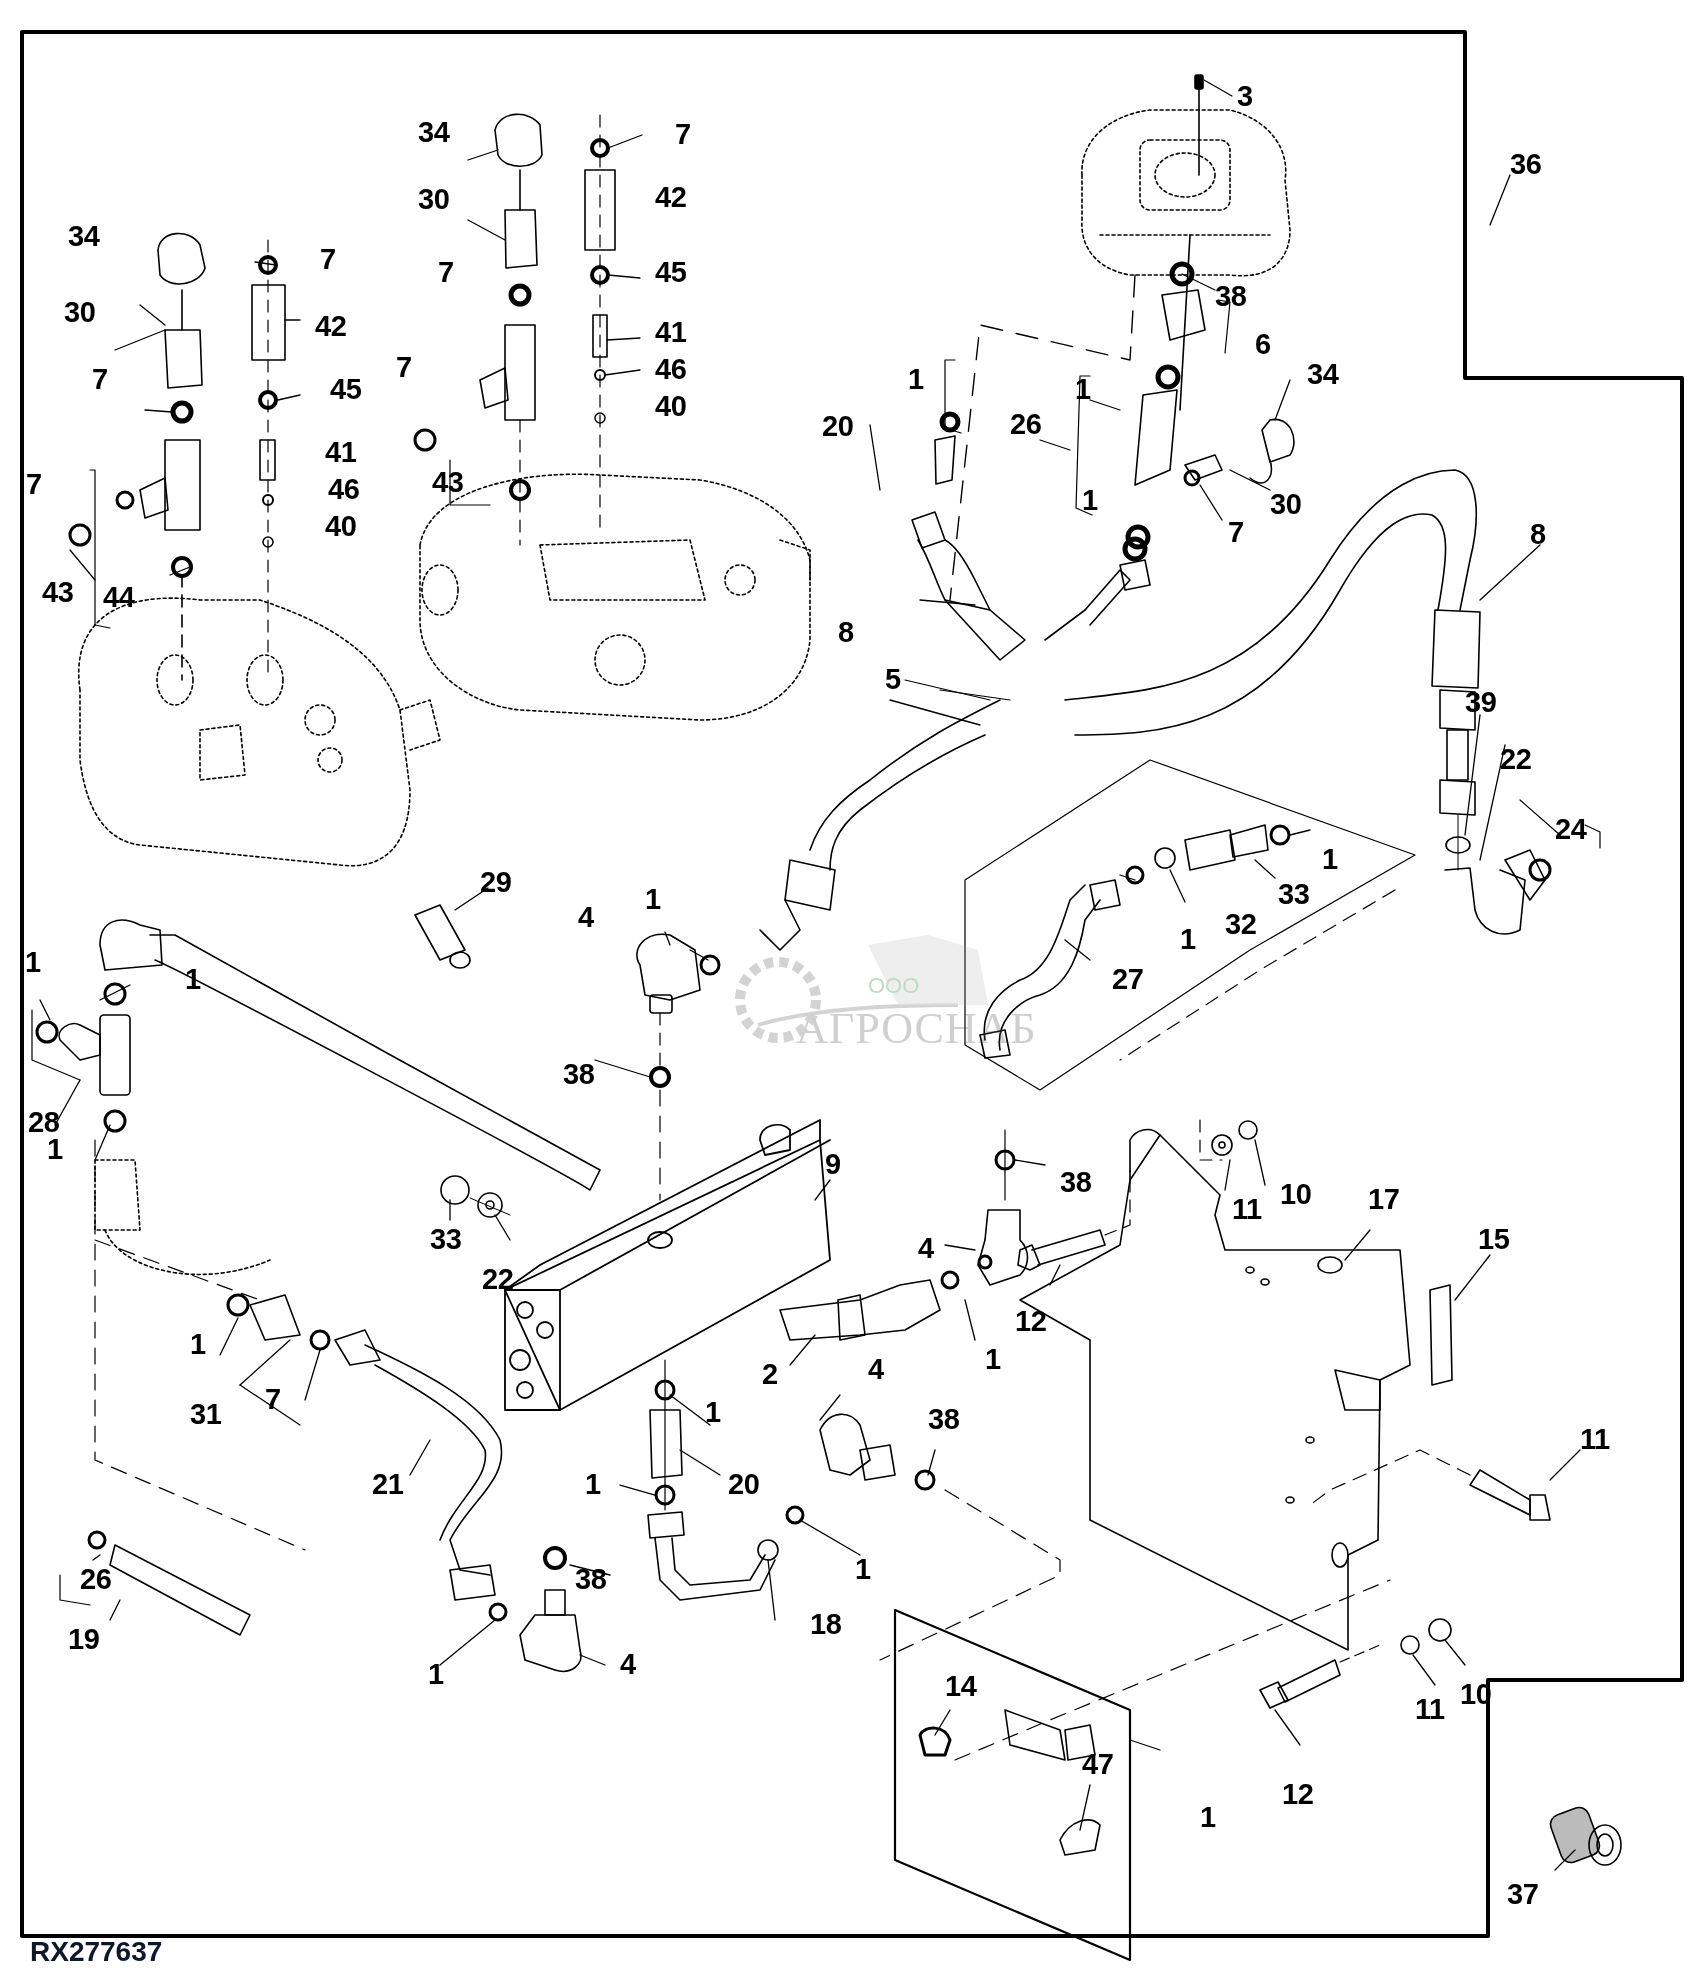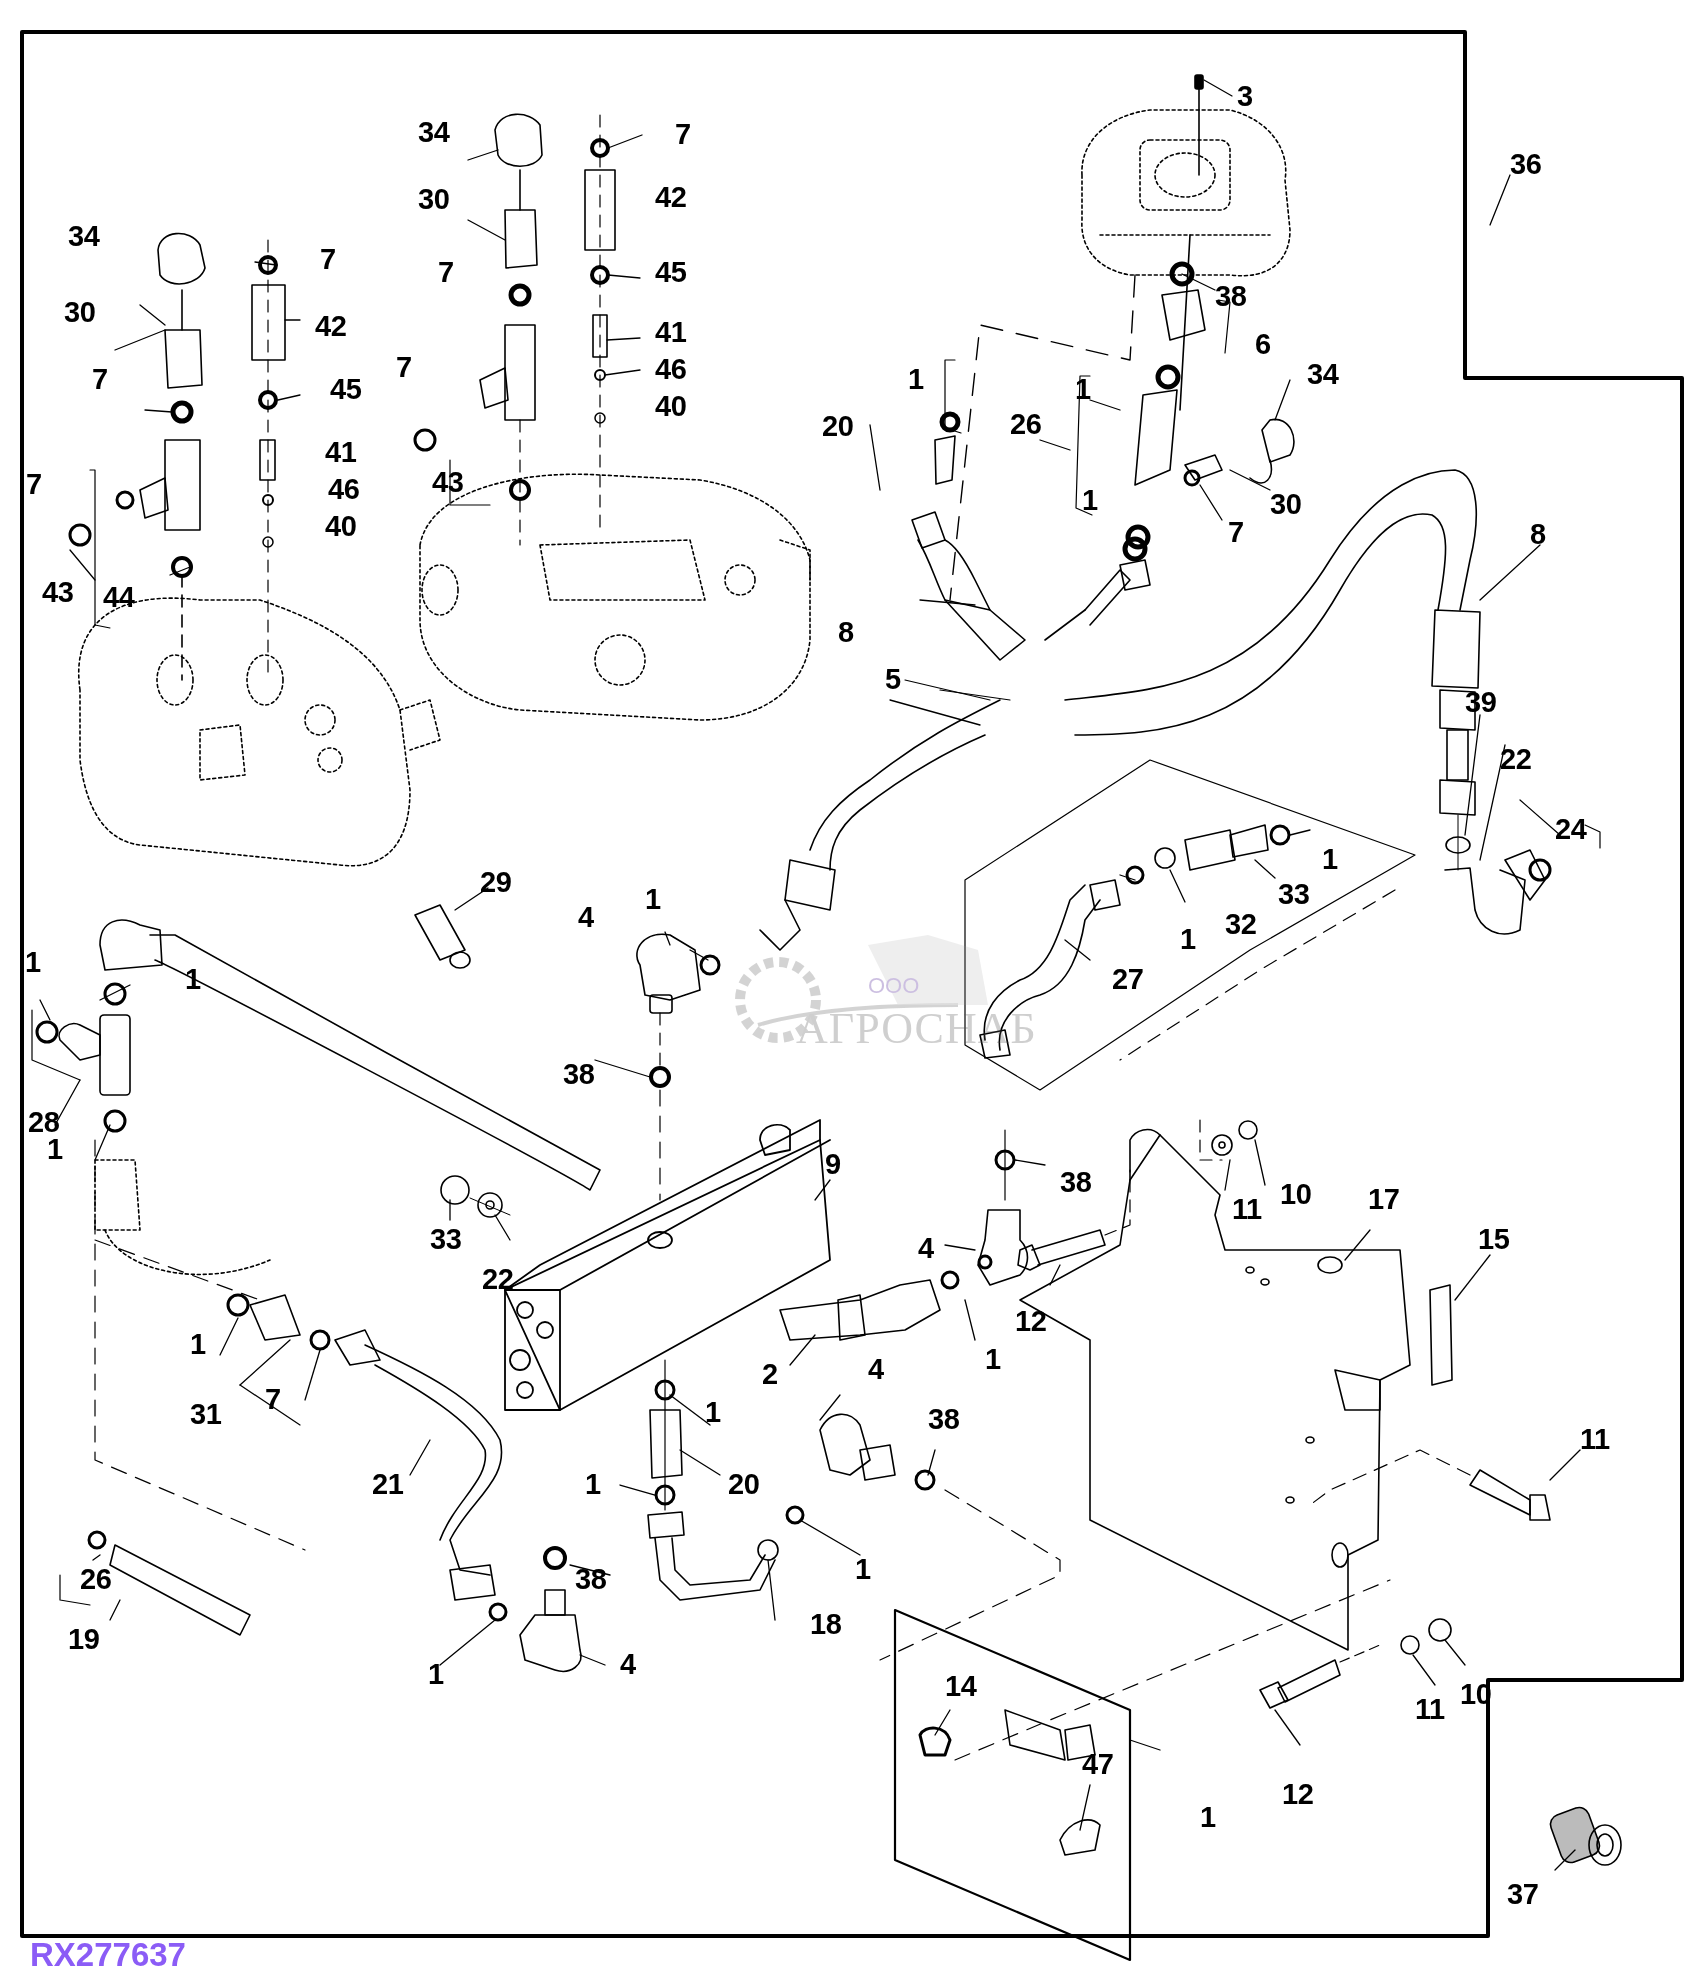--- a/index.html
+++ b/index.html
@@ -1,27 +1,27 @@
 <!DOCTYPE html>
 <html><head>
 <meta charset="utf-8">
 <style>
   html, body { margin: 0; padding: 0; background: #ffffff; }
   body { width: 1701px; height: 1985px; position: relative; overflow: hidden;
          font-family: "Liberation Sans", sans-serif; }
   #diagram { position: absolute; left: 0; top: 0; width: 1701px; height: 1985px; }
   .callout { position: absolute; font-family: "Liberation Sans", sans-serif; font-weight: bold;
              font-size: 29px; color: #000; line-height: 1; letter-spacing: -0.5px; white-space: nowrap; }
-  .figure-id { position: absolute; left: 30px; top: 1936px; font-weight: bold; font-size: 33px;
-               font-family: "Liberation Sans", sans-serif; color: #8b5cf6; }
+  .figure-id { position: absolute; left: 30px; top: 1936px; font-weight: bold; font-size: 28px;
+               font-family: "Liberation Sans", sans-serif; color: #0f172a; }
   .watermark { position: absolute; left: 718px; top: 925px; width: 300px; height: 130px; opacity: 0.28; }
   .watermark .wm-text { position: absolute; left: 78px; top: 78px; font-family: "Liberation Serif", serif;
                         font-size: 44px; color: #555; letter-spacing: 1px; }
   .watermark .wm-ooo { position: absolute; left: 150px; top: 48px; font-family: "Liberation Sans", sans-serif;
-                       font-size: 22px; color: #4c1d95; }
+                       font-size: 22px; color: #15803d; }
 </style>
 </head>
 <body>
 
 <svg id="diagram" viewBox="0 0 1701 1985" xmlns="http://www.w3.org/2000/svg">
   <g fill="none" stroke="#000" stroke-linecap="round" stroke-linejoin="round">
 
     <polyline stroke-width="4" points="22,1936 22,32 1465,32 1465,378 1682,378 1682,1680 1488,1680 1488,1936 22,1936"></polyline>
 
     <g stroke-dasharray="3,3" stroke-width="1.6">

